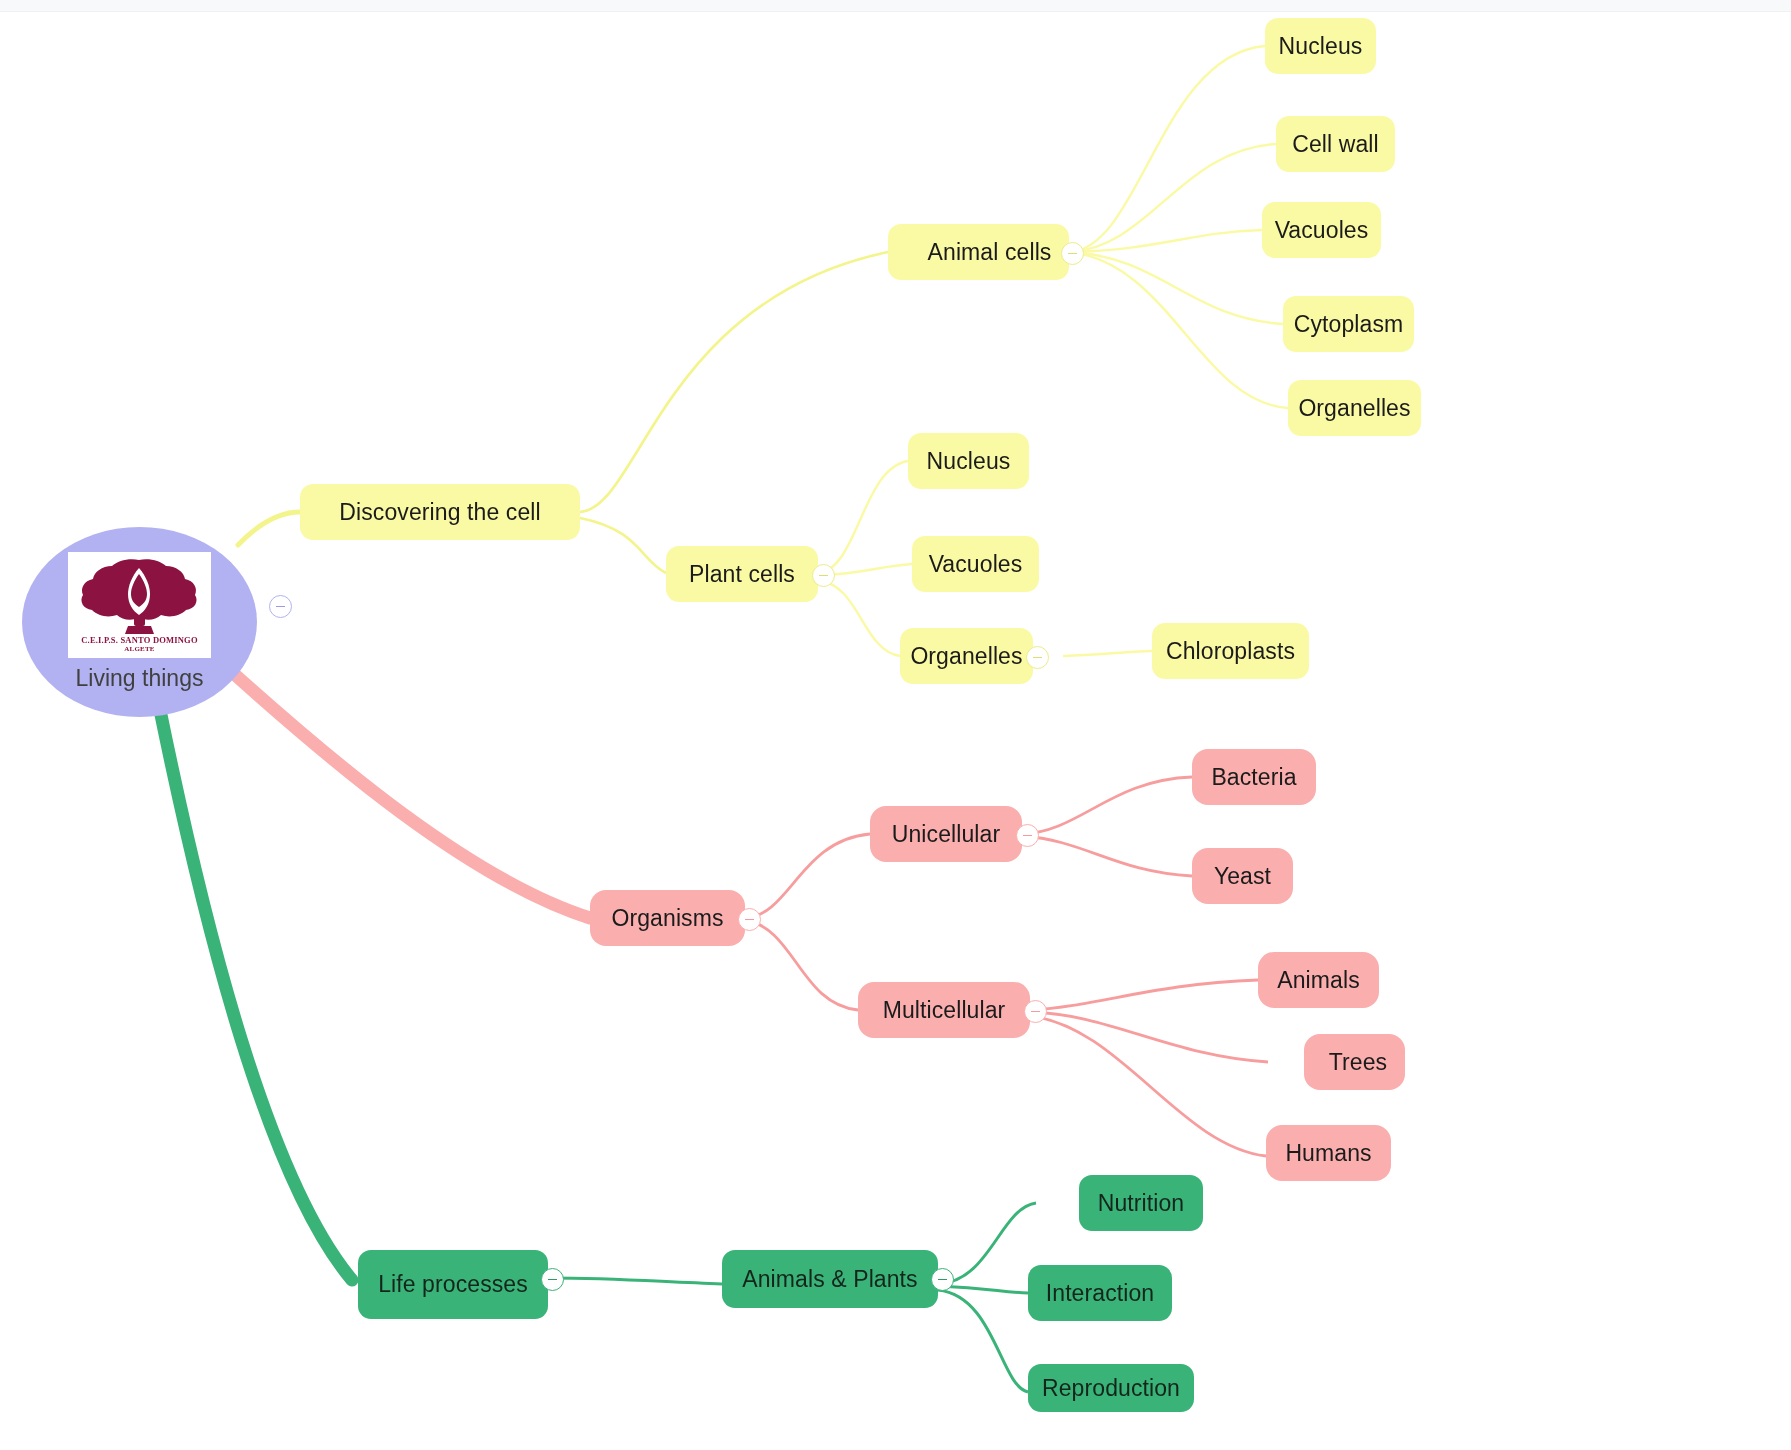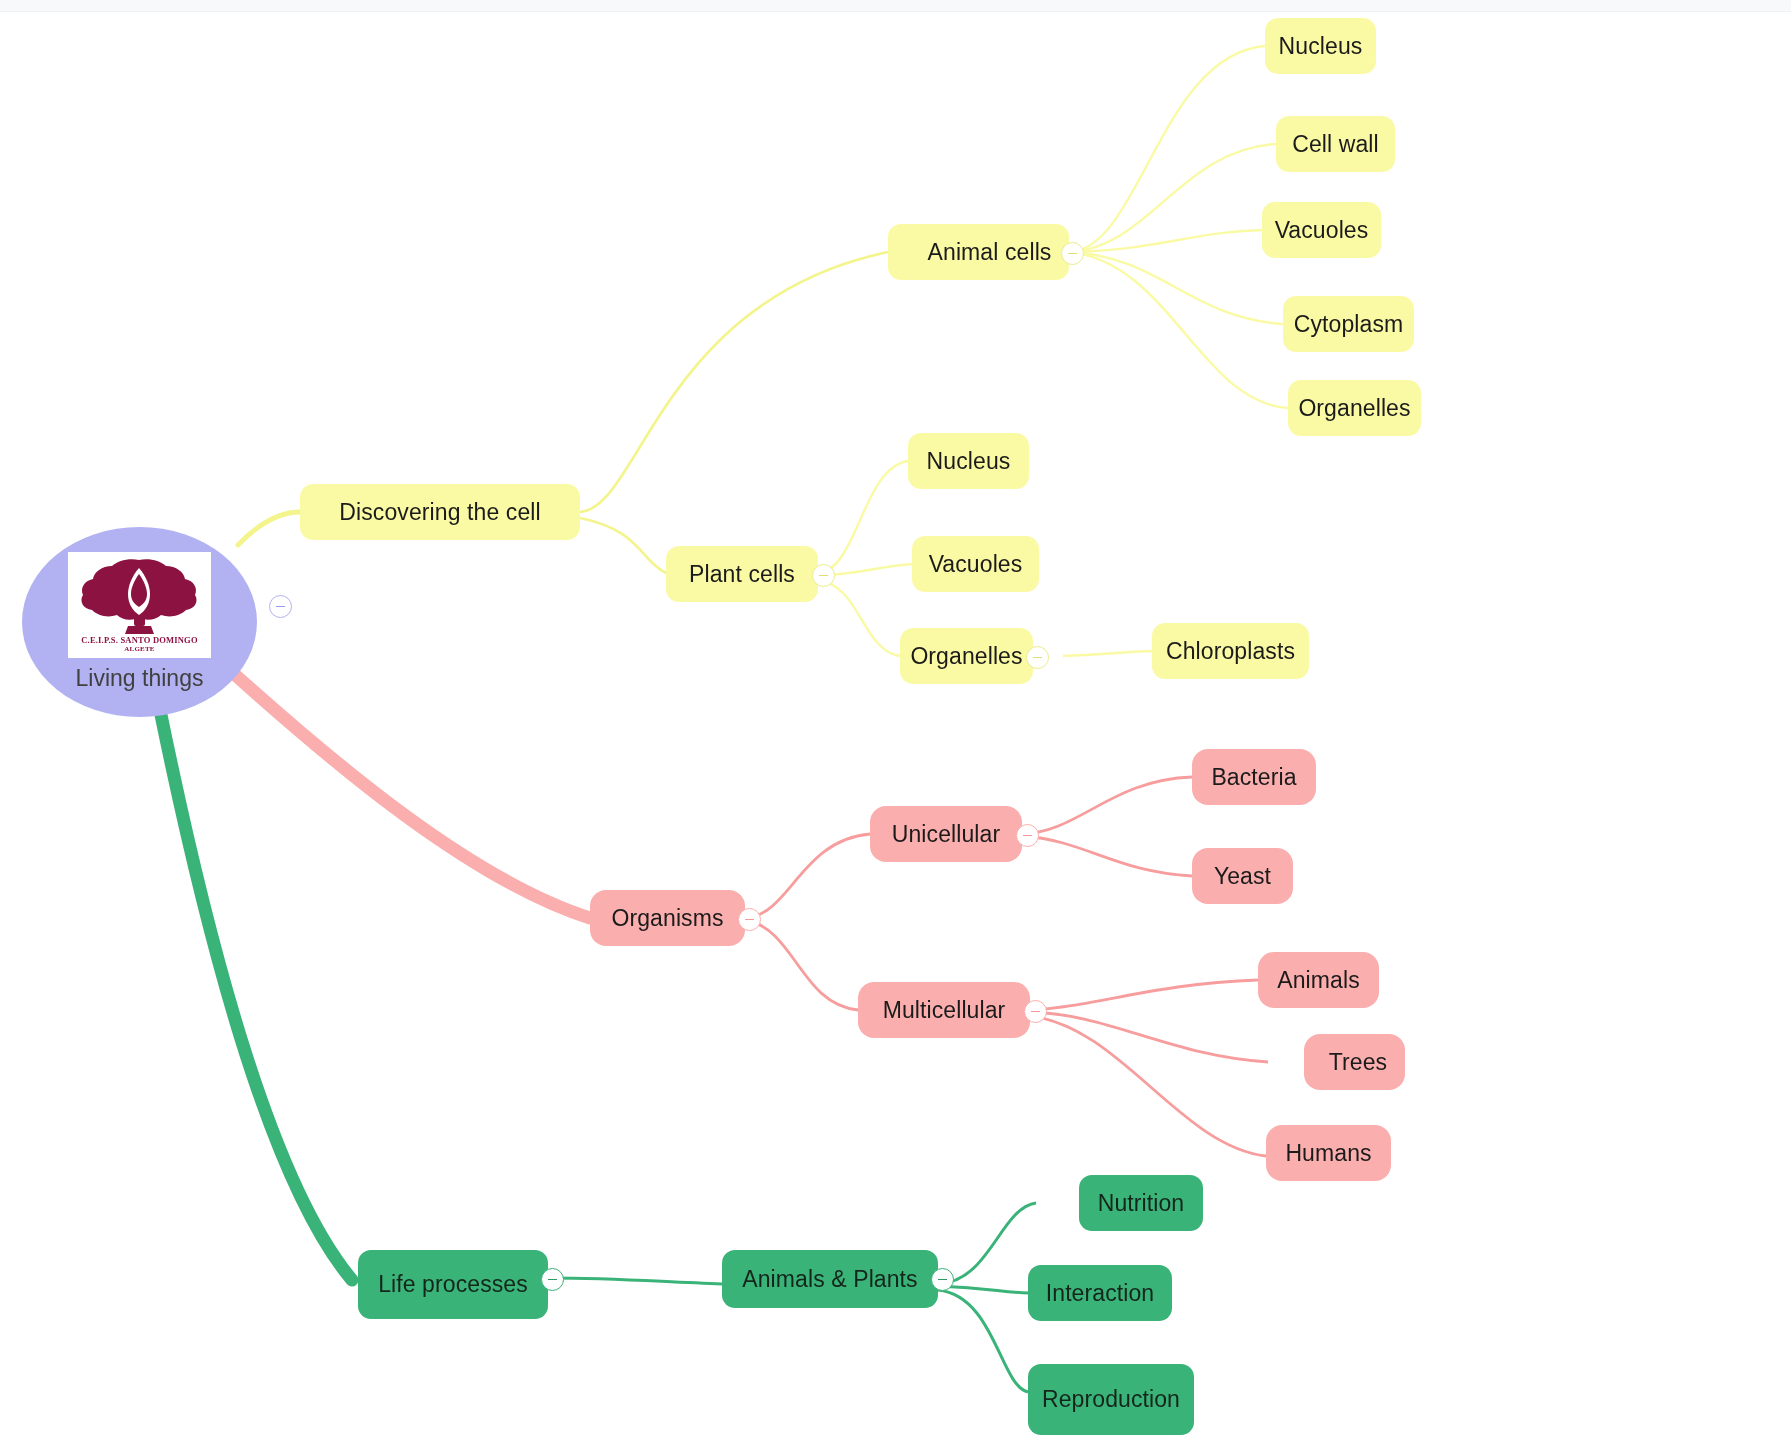--- a/index.html
+++ b/index.html
@@ -287,17 +287,17 @@
     <span>Animals &amp; Plants</span>
   </div>
   <div class="toggle tg-green" style="left:931px; top:1268px;"></div>
 
   <div class="node node-green" style="left:1036px; top:1175px; width:124px; height:56px;margin-left:43px;">
     <span>Nutrition</span>
   </div>
   <div class="node node-green" style="left:1028px; top:1265px; width:144px; height:56px;">
     <span>Interaction</span>
   </div>
-  <div class="node node-green" style="left:1028px; top:1364px; width:166px; height:71px;">
+  <div class="node node-green" style="left:1028px; top:1364px; width:166px; height:48px;">
     <span>Reproduction</span>
   </div>
 
 </div>
 
 </body></html>

